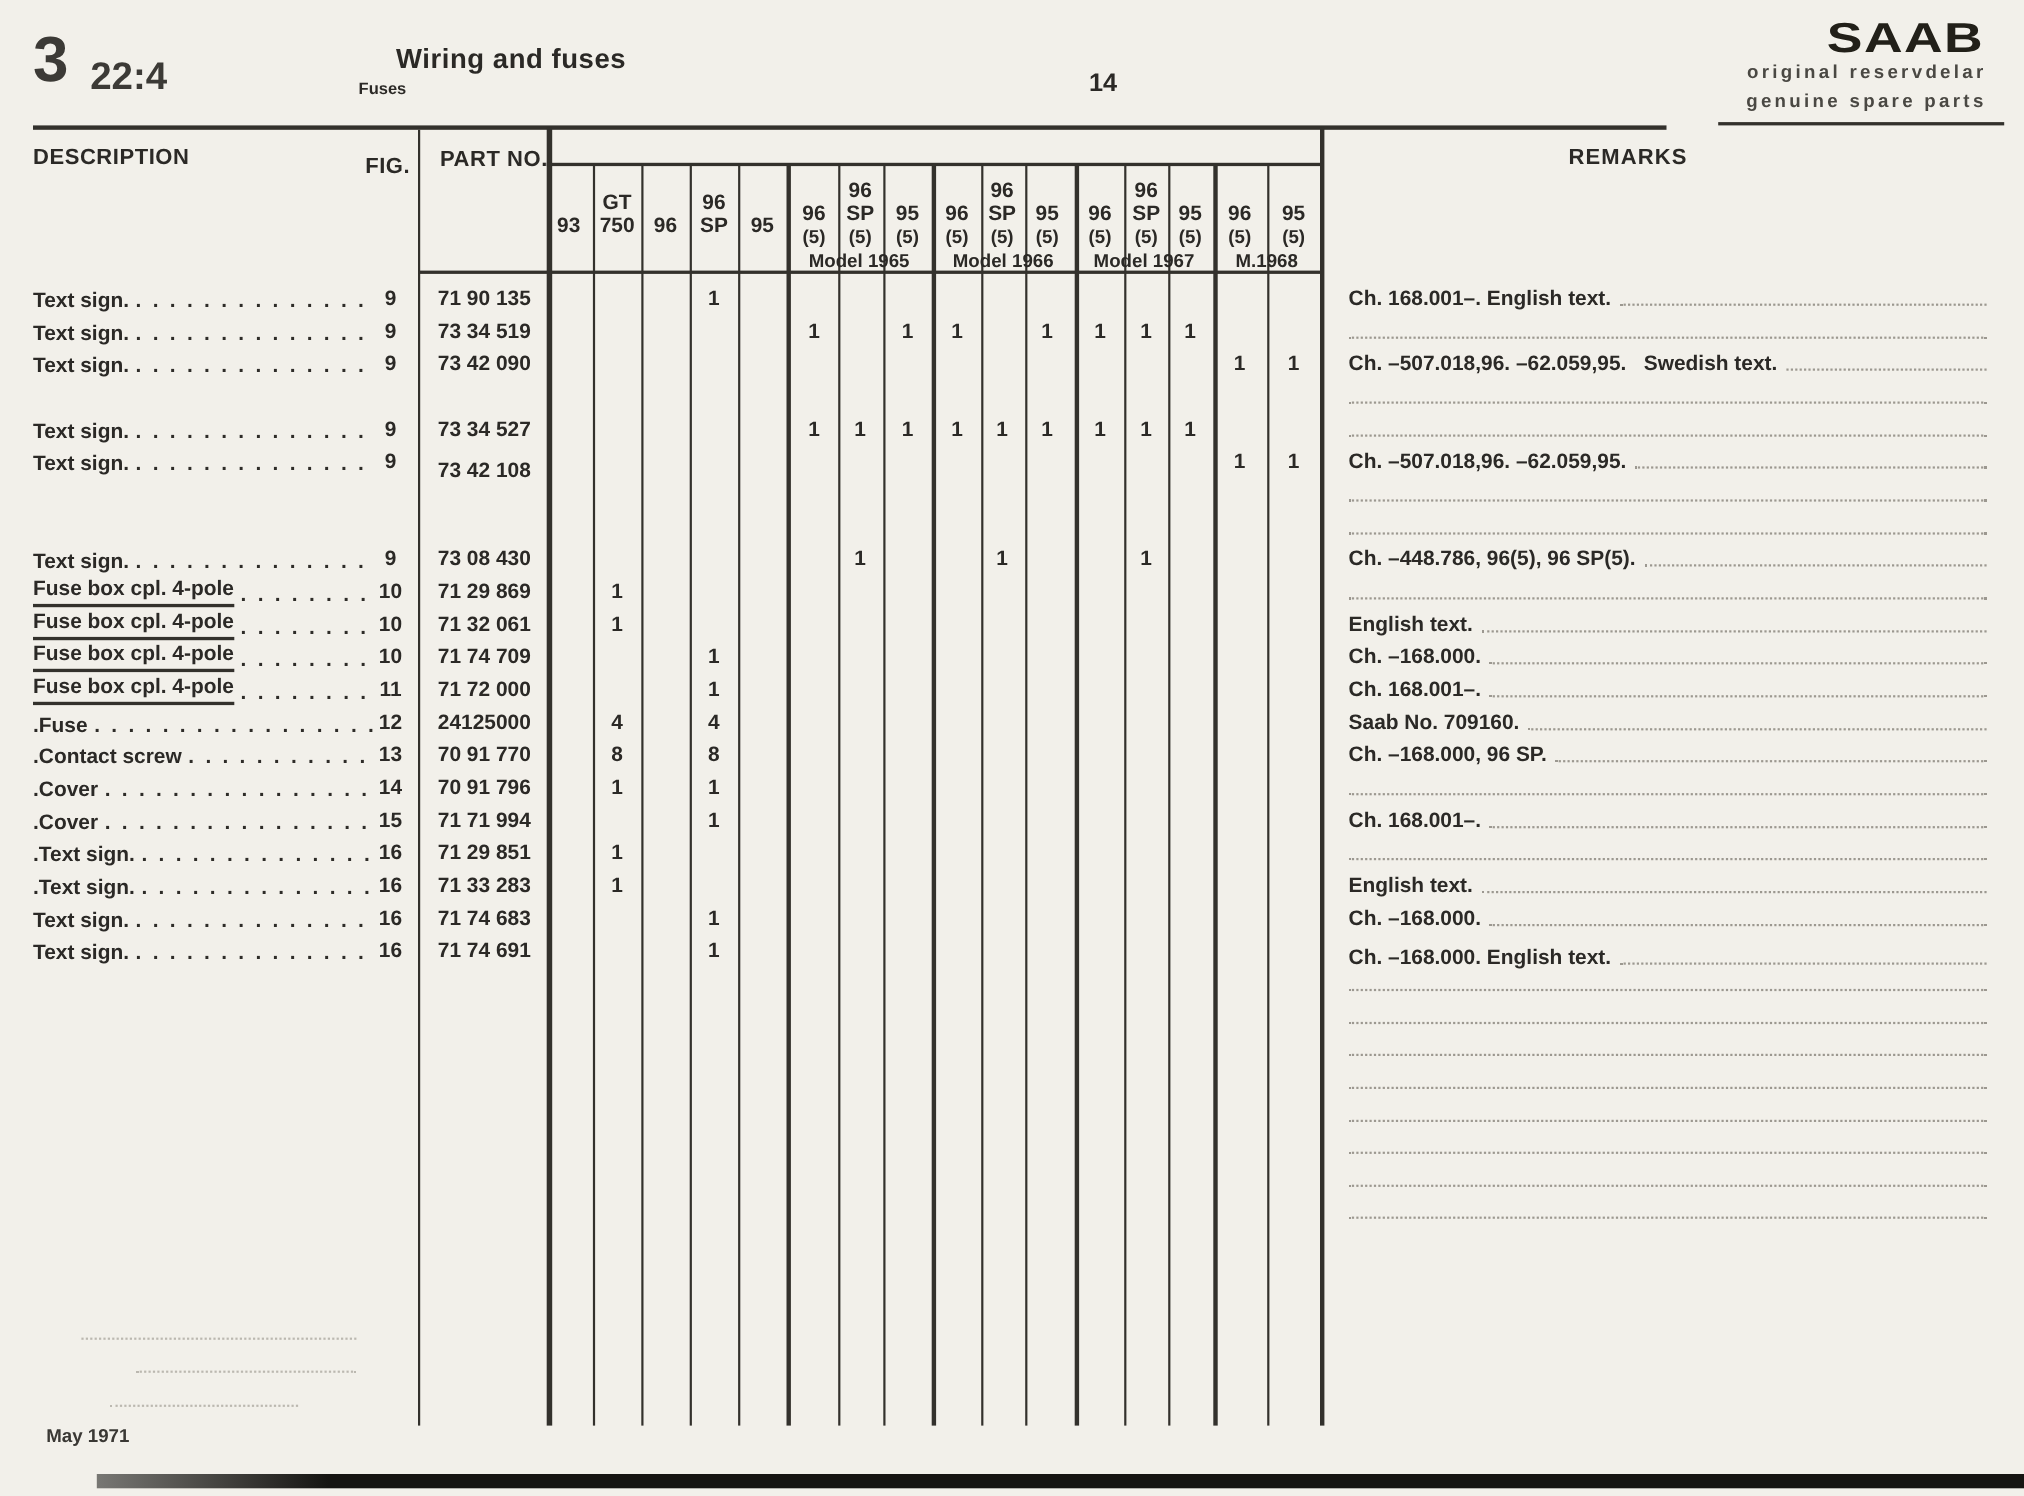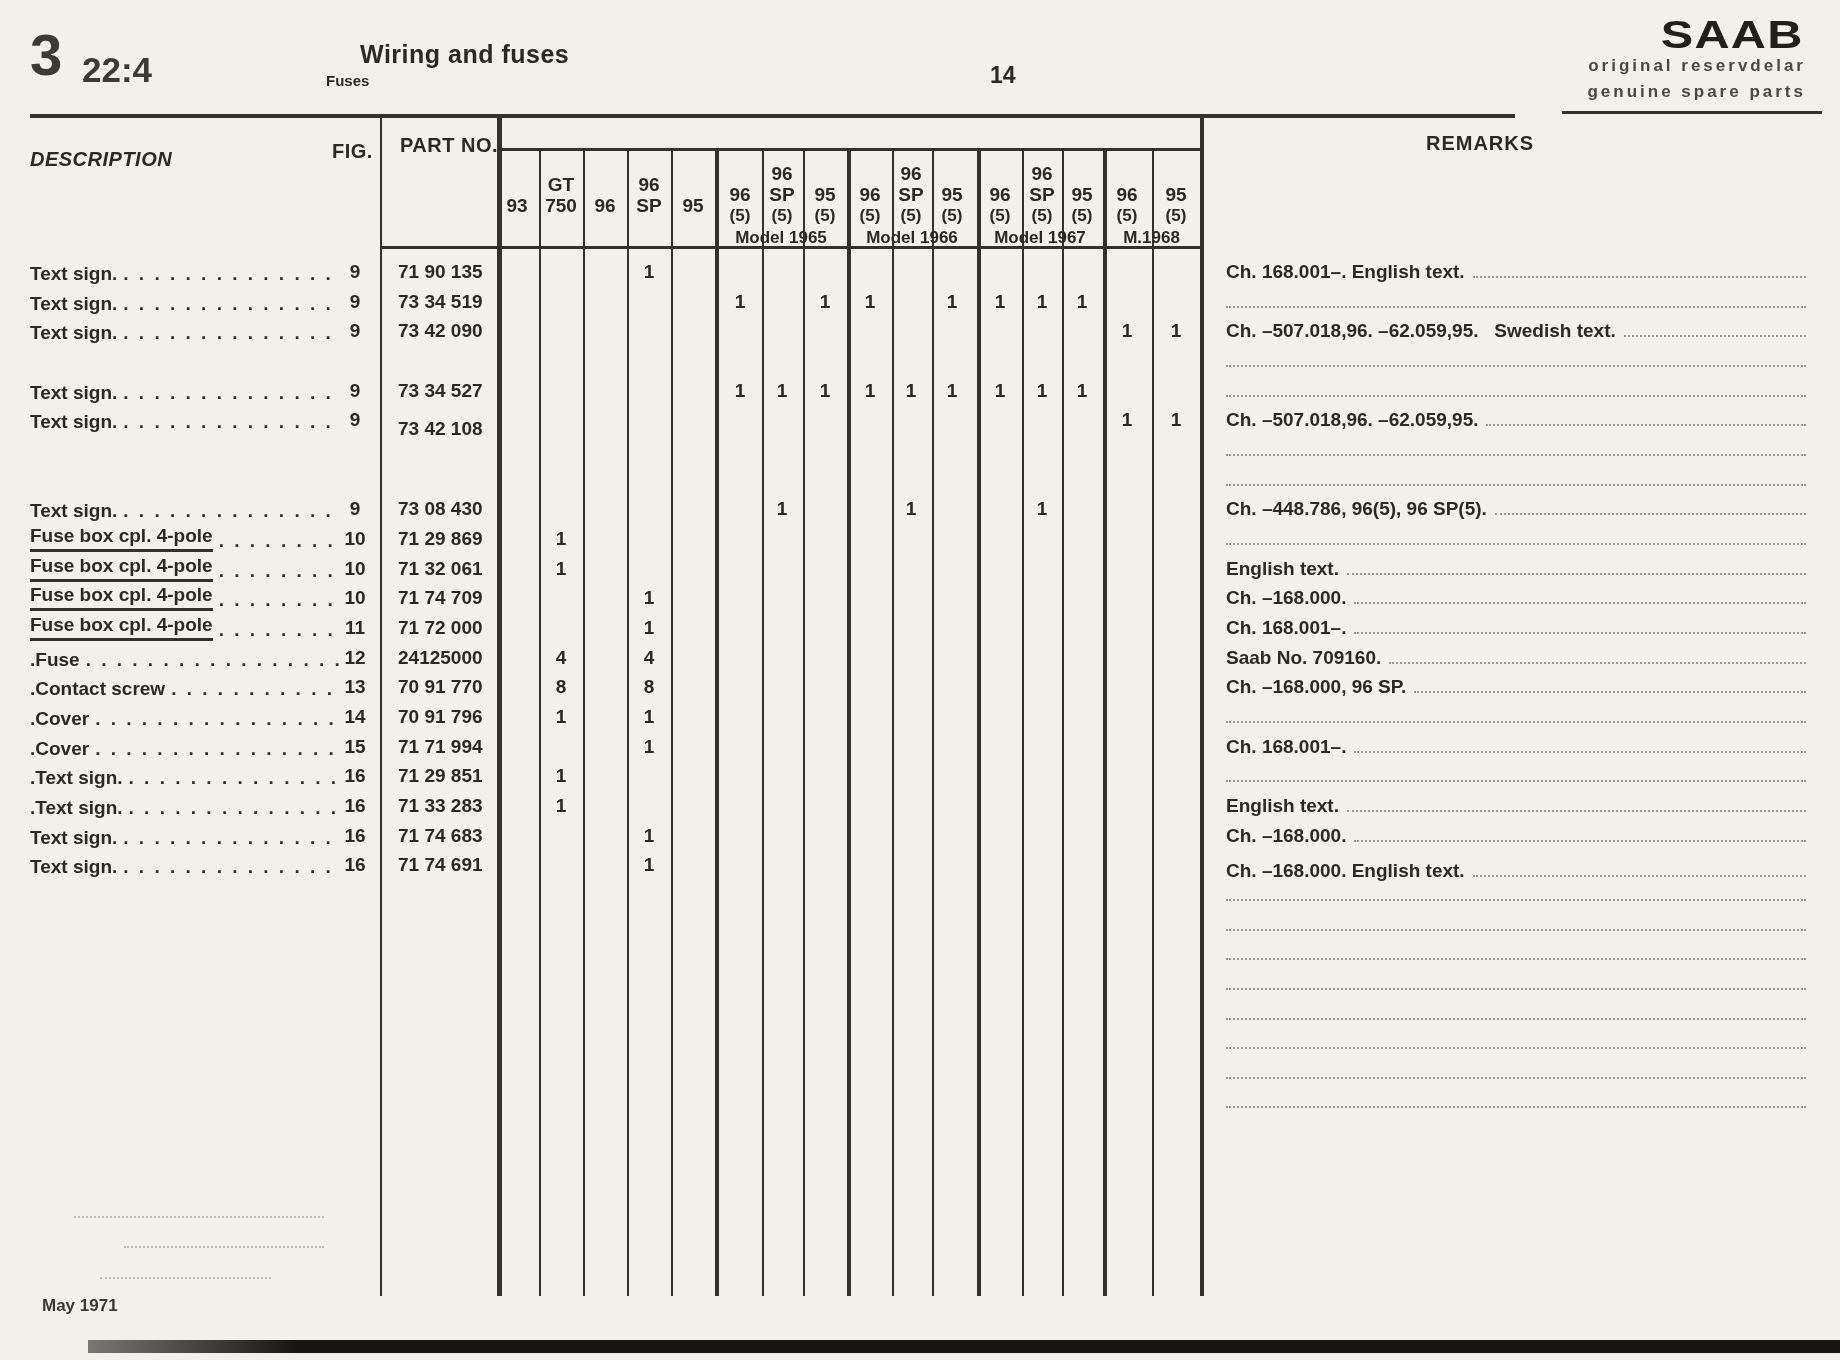--- a/index.html
+++ b/index.html
@@ -56,21 +56,21 @@
 
   <div class="abs pagenum" style="left:990px;top:62px;">14</div>
 
   <div class="abs saab" style="right:36px;top:14px;">SAAB</div>
   <div class="abs brandline" style="right:34px;top:56px;">original reservdelar</div>
   <div class="abs brandline" style="right:34px;top:82px;">genuine spare parts</div>
   <div class="hline" style="left:1562px;top:111px;width:260px;height:3px;"></div>
 
   <div class="hline" style="left:30px;top:114px;width:1485px;height:4px;"></div>
 
-  <div class="abs colhead" style="left:30px;top:148px;font-style:italic;">DESCRIPTION</div>
+  <div class="abs colhead" style="left:30px;top:132px;">DESCRIPTION</div>
   <div class="abs colhead" style="left:332px;top:140px;">FIG.</div>
   <div class="abs colhead" style="left:400px;top:134px;">PART NO.</div>
   <div class="abs colhead" style="left:1340px;top:132px;width:280px;text-align:center;letter-spacing:1px;">REMARKS</div>
 
   <div id="gen">
       <div class="vline" style="left:380px;top:118px;width:2px;height:1178px"></div>
       <div class="vline" style="left:497px;top:116px;width:5px;height:1180px"></div>
       <div class="vline" style="left:1200px;top:116px;width:4px;height:1180px"></div>
       <div class="vline" style="left:539px;top:150px;width:2px;height:1146px"></div>
       <div class="vline" style="left:583px;top:150px;width:2px;height:1146px"></div>

